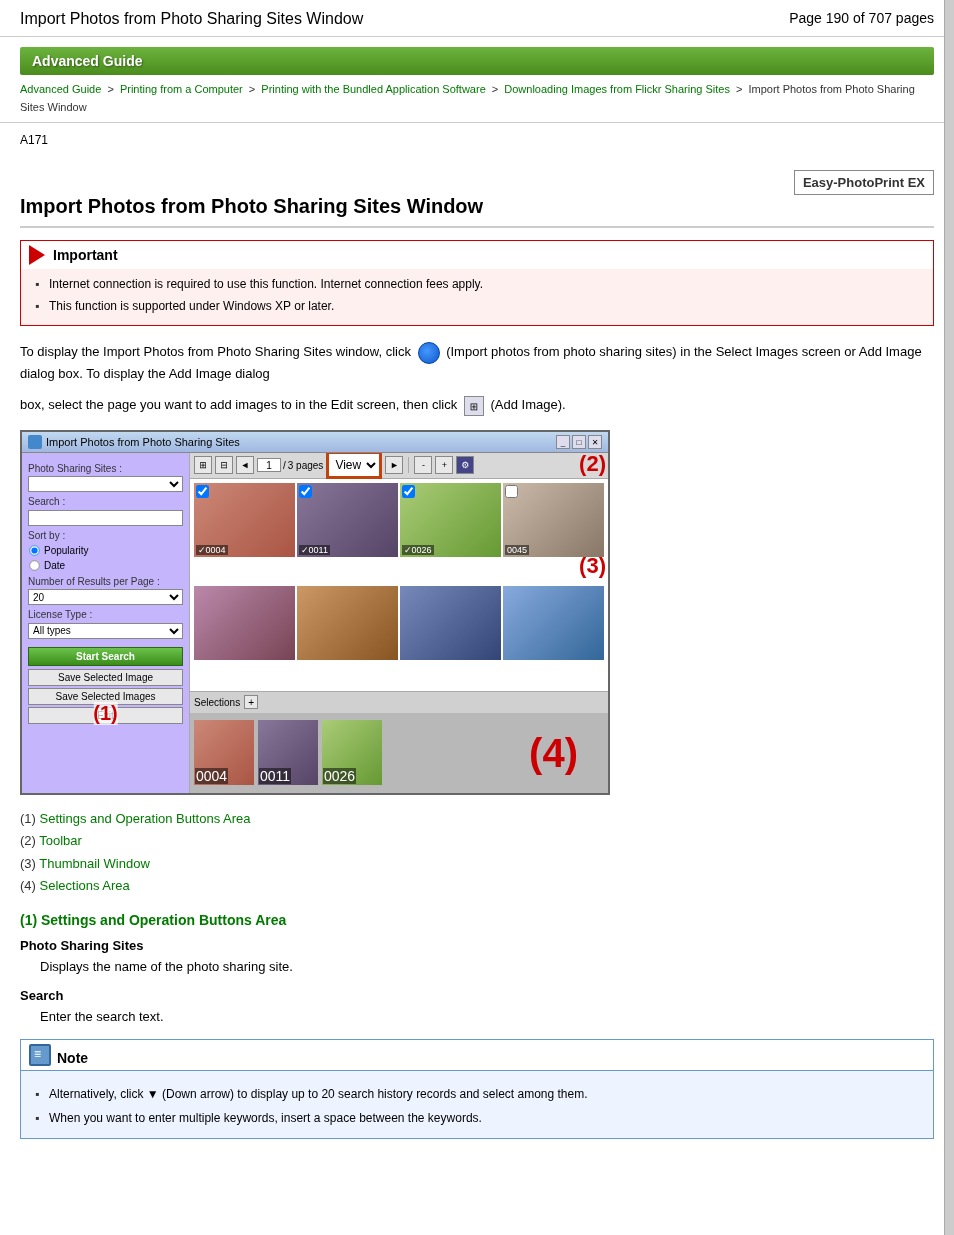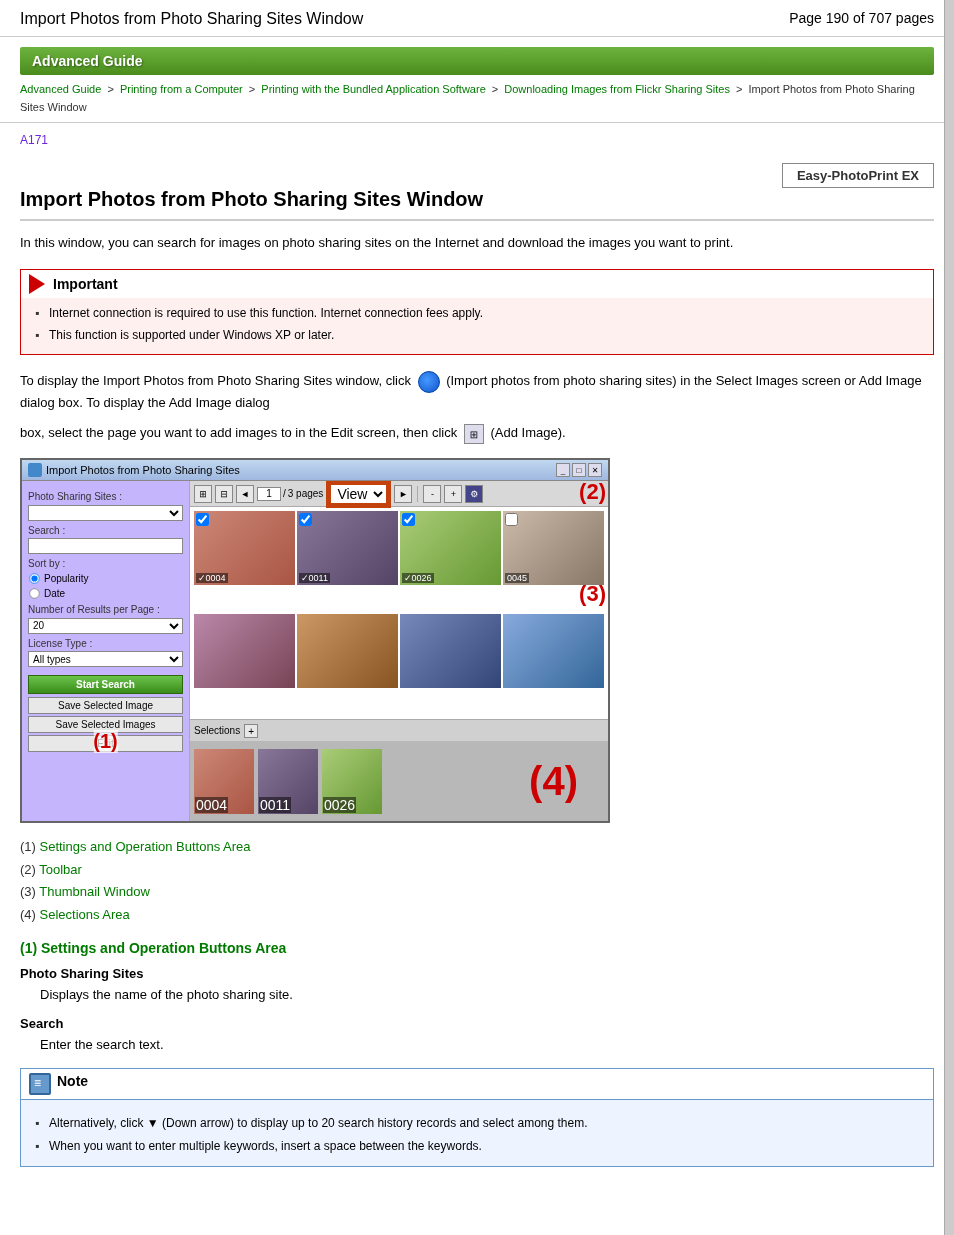--- a/index.html
+++ b/index.html
@@ -58,32 +58,32 @@
     .breadcrumb .sep { color: #333; margin: 0 3px; }
     .breadcrumb .current { color: #333; }
 
     
     .main-content {
       padding: 10px 20px 20px 20px;
     }
 
     .a-code {
       font-size: 12px;
-      color: #6d28d9;
-      margin-bottom: 16px;
+      color: #000000;
+      margin-bottom: 6px;
     }
 
     .product-badge {
       float: right;
       border: 1px solid #888;
-      padding: 4px 14px;
+      padding: 4px 8px;
       font-size: 13px;
       font-weight: bold;
       color: #333;
-      margin-top: 0;
+      margin-top: 17px;
     }
 
     .page-title {
       font-size: 20px;
       font-weight: bold;
       color: #000;
       margin: 12px 0 12px 0;
       border-bottom: 2px solid #ccc;
       padding-bottom: 8px;
       clear: both;
@@ -332,22 +332,22 @@
       gap: 2px;
     }
     .toolbar-page input {
       width: 24px;
       height: 14px;
       font-size: 10px;
       border: 1px solid #888;
       text-align: center;
     }
     .toolbar-view {
-      font-size: 14px;
-      border: 5px solid #c2410c;
+      font-size: 12px;
+      border: 3px solid #c2410c;
       background: #fff;
       height: 28px;
       padding: 0 2px;
     }
     .label-2-badge {
       position: absolute;
       right: 2px;
       top: -2px;
       font-size: 22px;
       font-weight: bold;
@@ -484,21 +484,21 @@
       margin: 10px 0 4px 0;
     }
 
     
     .note-box {
       border: 1px solid #6699cc;
       margin: 12px 0;
     }
     .note-header {
       display: flex;
-      align-items: flex-start;
+      align-items: flex-end;
       padding: 4px 8px;
       background: #fff;
     }
     .note-icon {
       display: inline-block;
       width: 22px;
       height: 22px;
       background: #6699cc;
       border: 2px solid #336699;
       border-radius: 2px;
@@ -576,21 +576,20 @@
 </div>
 
 <div class="main-content">
 
   <div class="a-code">A171</div>
 
   <div class="product-badge">Easy-PhotoPrint EX</div>
 
   <h1 class="page-title">Import Photos from Photo Sharing Sites Window</h1>
 
-  <p class="intro-text">In this window, you can search for images on photo sharing sites on the Internet and download the images you want to print.</p>
 
   <div class="important-box">
     <div class="important-header">
       <div class="important-arrow"></div>
       <span class="important-title">Important</span>
     </div>
     <div class="important-body">
       <ul>
         <li>Internet connection is required to use this function. Internet connection fees apply.</li>
         <li>This function is supported under Windows XP or later.</li>

